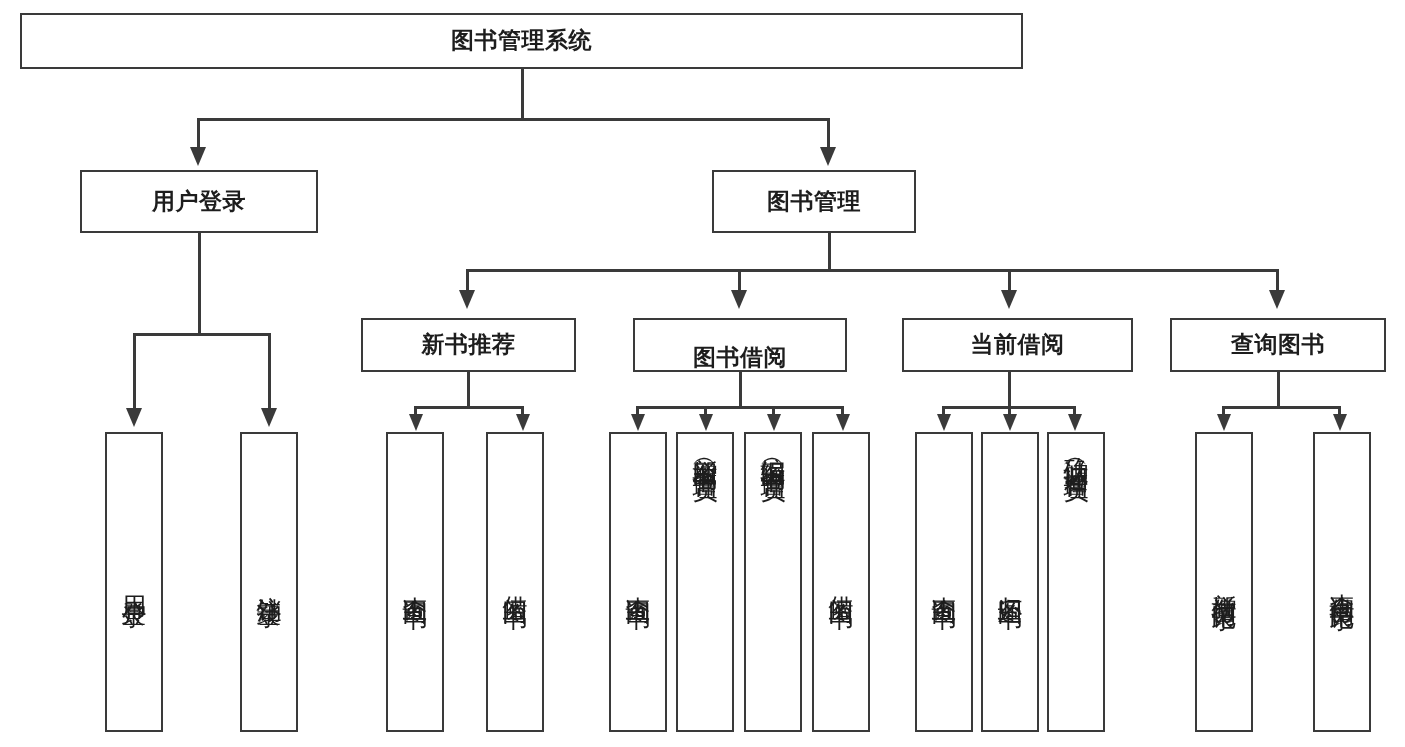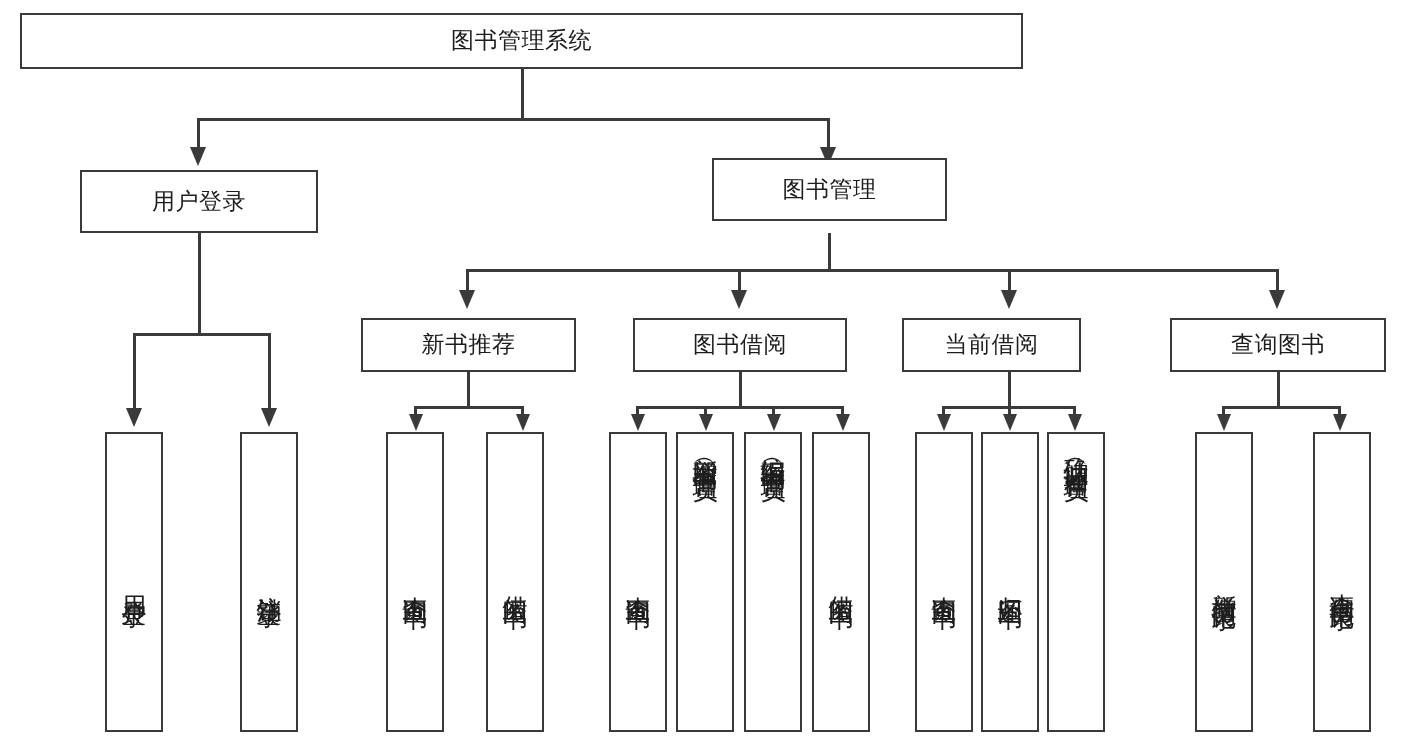--- a/index.html
+++ b/index.html
@@ -31,20 +31,21 @@
   }
   .node .lbl {
     display: block;
     white-space: nowrap;
   }
   
   .node.h .lbl {
     font-size: 23px;
     line-height: 1.1;
     letter-spacing: 0.5px;
+    font-weight: bold;
   }
   .node.root .lbl { font-size: 23px; }
 
   
   .node.v {
     align-items: flex-start;
     justify-content: center;
     padding-top: 4px;
   }
   .node.v .lbl {
@@ -110,21 +111,21 @@
   <div class="ln v" style="left:197px; top:118px; width:3px; height:30px;"></div>
   <div class="arrow" style="left:190px; top:147px;"></div>
 
   <div class="ln v" style="left:827px; top:118px; width:3px; height:30px;"></div>
   <div class="arrow" style="left:820px; top:147px;"></div>
 
   <div class="node h" style="left:80px; top:170px; width:238px; height:63px;">
     <span class="lbl">用户登录</span>
   </div>
 
-  <div class="node h" style="left:712px; top:158px; width:235px; height:63px;">
+  <div class="node h" style="left:712px; top:170px; width:204px; height:63px;">
     <span class="lbl">图书管理</span>
   </div>
 
   <div class="ln v" style="left:198px; top:233px; width:3px; height:101px;"></div>
   <div class="ln h" style="left:133px; top:333px; width:138px; height:3px;"></div>
   <div class="ln v" style="left:133px; top:333px; width:3px; height:75px;"></div>
   <div class="arrow" style="left:126px; top:408px;"></div>
   <div class="ln v" style="left:268px; top:333px; width:3px; height:75px;"></div>
   <div class="arrow" style="left:261px; top:408px;"></div>
 
@@ -139,24 +140,24 @@
 
   <div class="ln v" style="left:1008px; top:269px; width:3px; height:22px;"></div>
   <div class="arrow" style="left:1001px; top:290px;"></div>
 
   <div class="ln v" style="left:1276px; top:269px; width:3px; height:22px;"></div>
   <div class="arrow" style="left:1269px; top:290px;"></div>
 
   <div class="node h" style="left:361px; top:318px; width:215px; height:54px;">
     <span class="lbl">新书推荐</span>
   </div>
-  <div class="node h" style="left:633px; top:318px; width:214px; height:54px;">
+  <div class="node h" style="left:633px; top:318px; width:214px; height:54px;align-items:flex-end;">
     <span class="lbl">图书借阅</span>
   </div>
-  <div class="node h" style="left:902px; top:318px; width:179px; height:54px;">
+  <div class="node h" style="left:902px; top:318px; width:231px; height:54px;">
     <span class="lbl">当前借阅</span>
   </div>
   <div class="node h" style="left:1170px; top:318px; width:216px; height:54px;">
     <span class="lbl">查询图书</span>
   </div>
 
   <div class="ln v" style="left:467px; top:372px; width:3px; height:37px;"></div>
   <div class="ln h" style="left:414px; top:406px; width:110px; height:3px;"></div>
   <div class="ln v" style="left:414px; top:406px; width:3px; height:9px;"></div>
   <div class="arrow sm" style="left:409px; top:414px;"></div>

